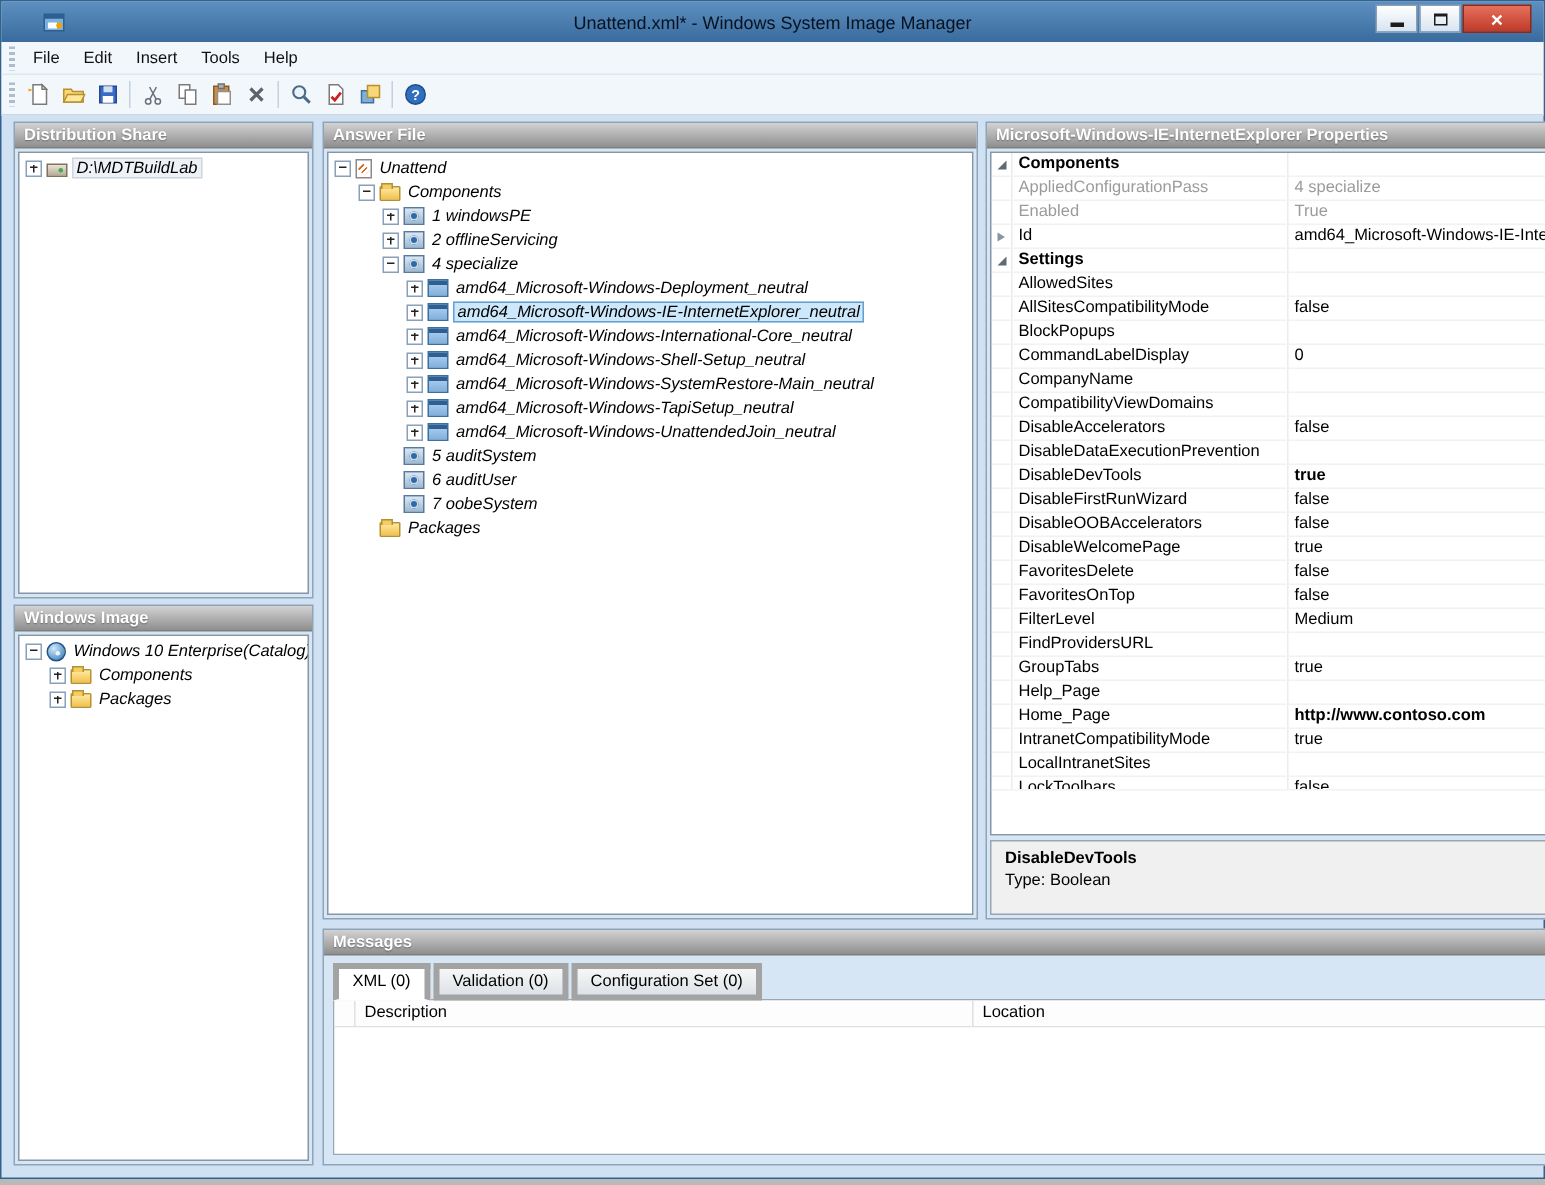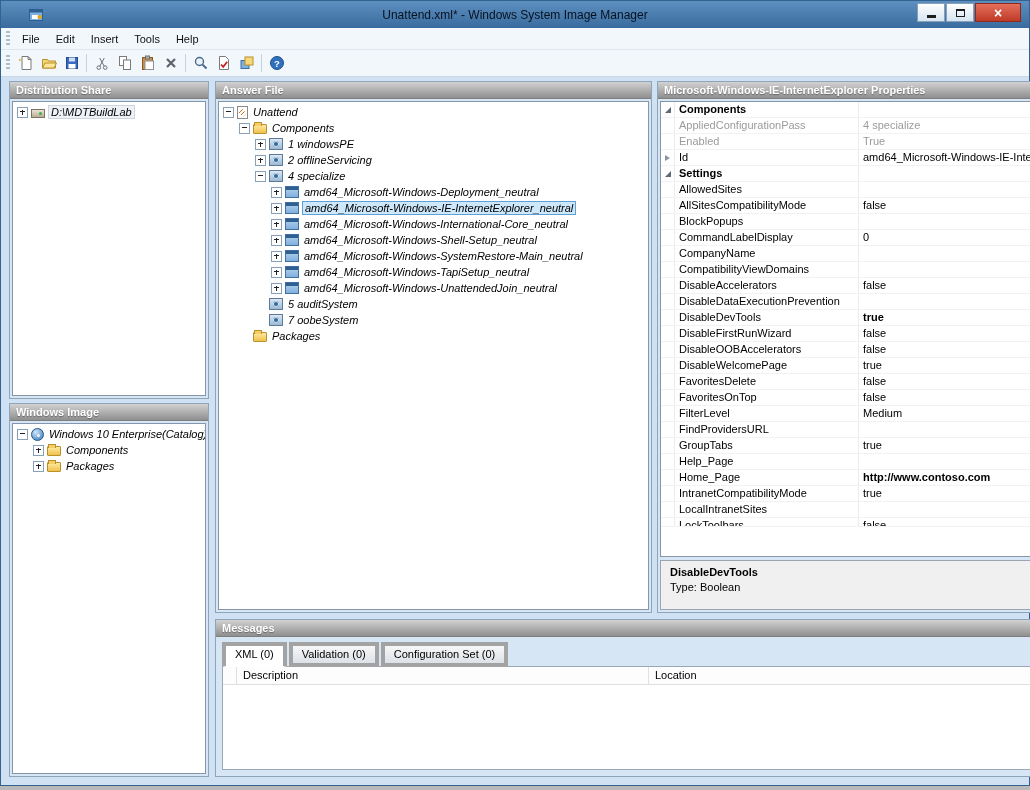--- a/index.html
+++ b/index.html
@@ -313,20 +313,25 @@
                 <span class="tlbl">amd64_Microsoft-Windows-UnattendedJoin_neutral</span>
               </div>
               <div class="trow" style="margin-left:34px">
                 <span class="tspace"></span>
                 <span class="ti ti-pass"></span>
                 <span class="tlbl">5 auditSystem</span>
               </div>
               <div class="trow" style="margin-left:34px">
                 <span class="tspace"></span>
                 <span class="ti ti-pass"></span>
+                <span class="tlbl">6 auditUser</span>
+              </div>
+              <div class="trow" style="margin-left:34px">
+                <span class="tspace"></span>
+                <span class="ti ti-pass"></span>
                 <span class="tlbl">7 oobeSystem</span>
               </div>
               <div class="trow" style="margin-left:18px">
                 <span class="tspace"></span>
                 <span class="ti ti-folder"></span>
                 <span class="tlbl">Packages</span>
               </div>
             </div>
           </div>
         </div>

